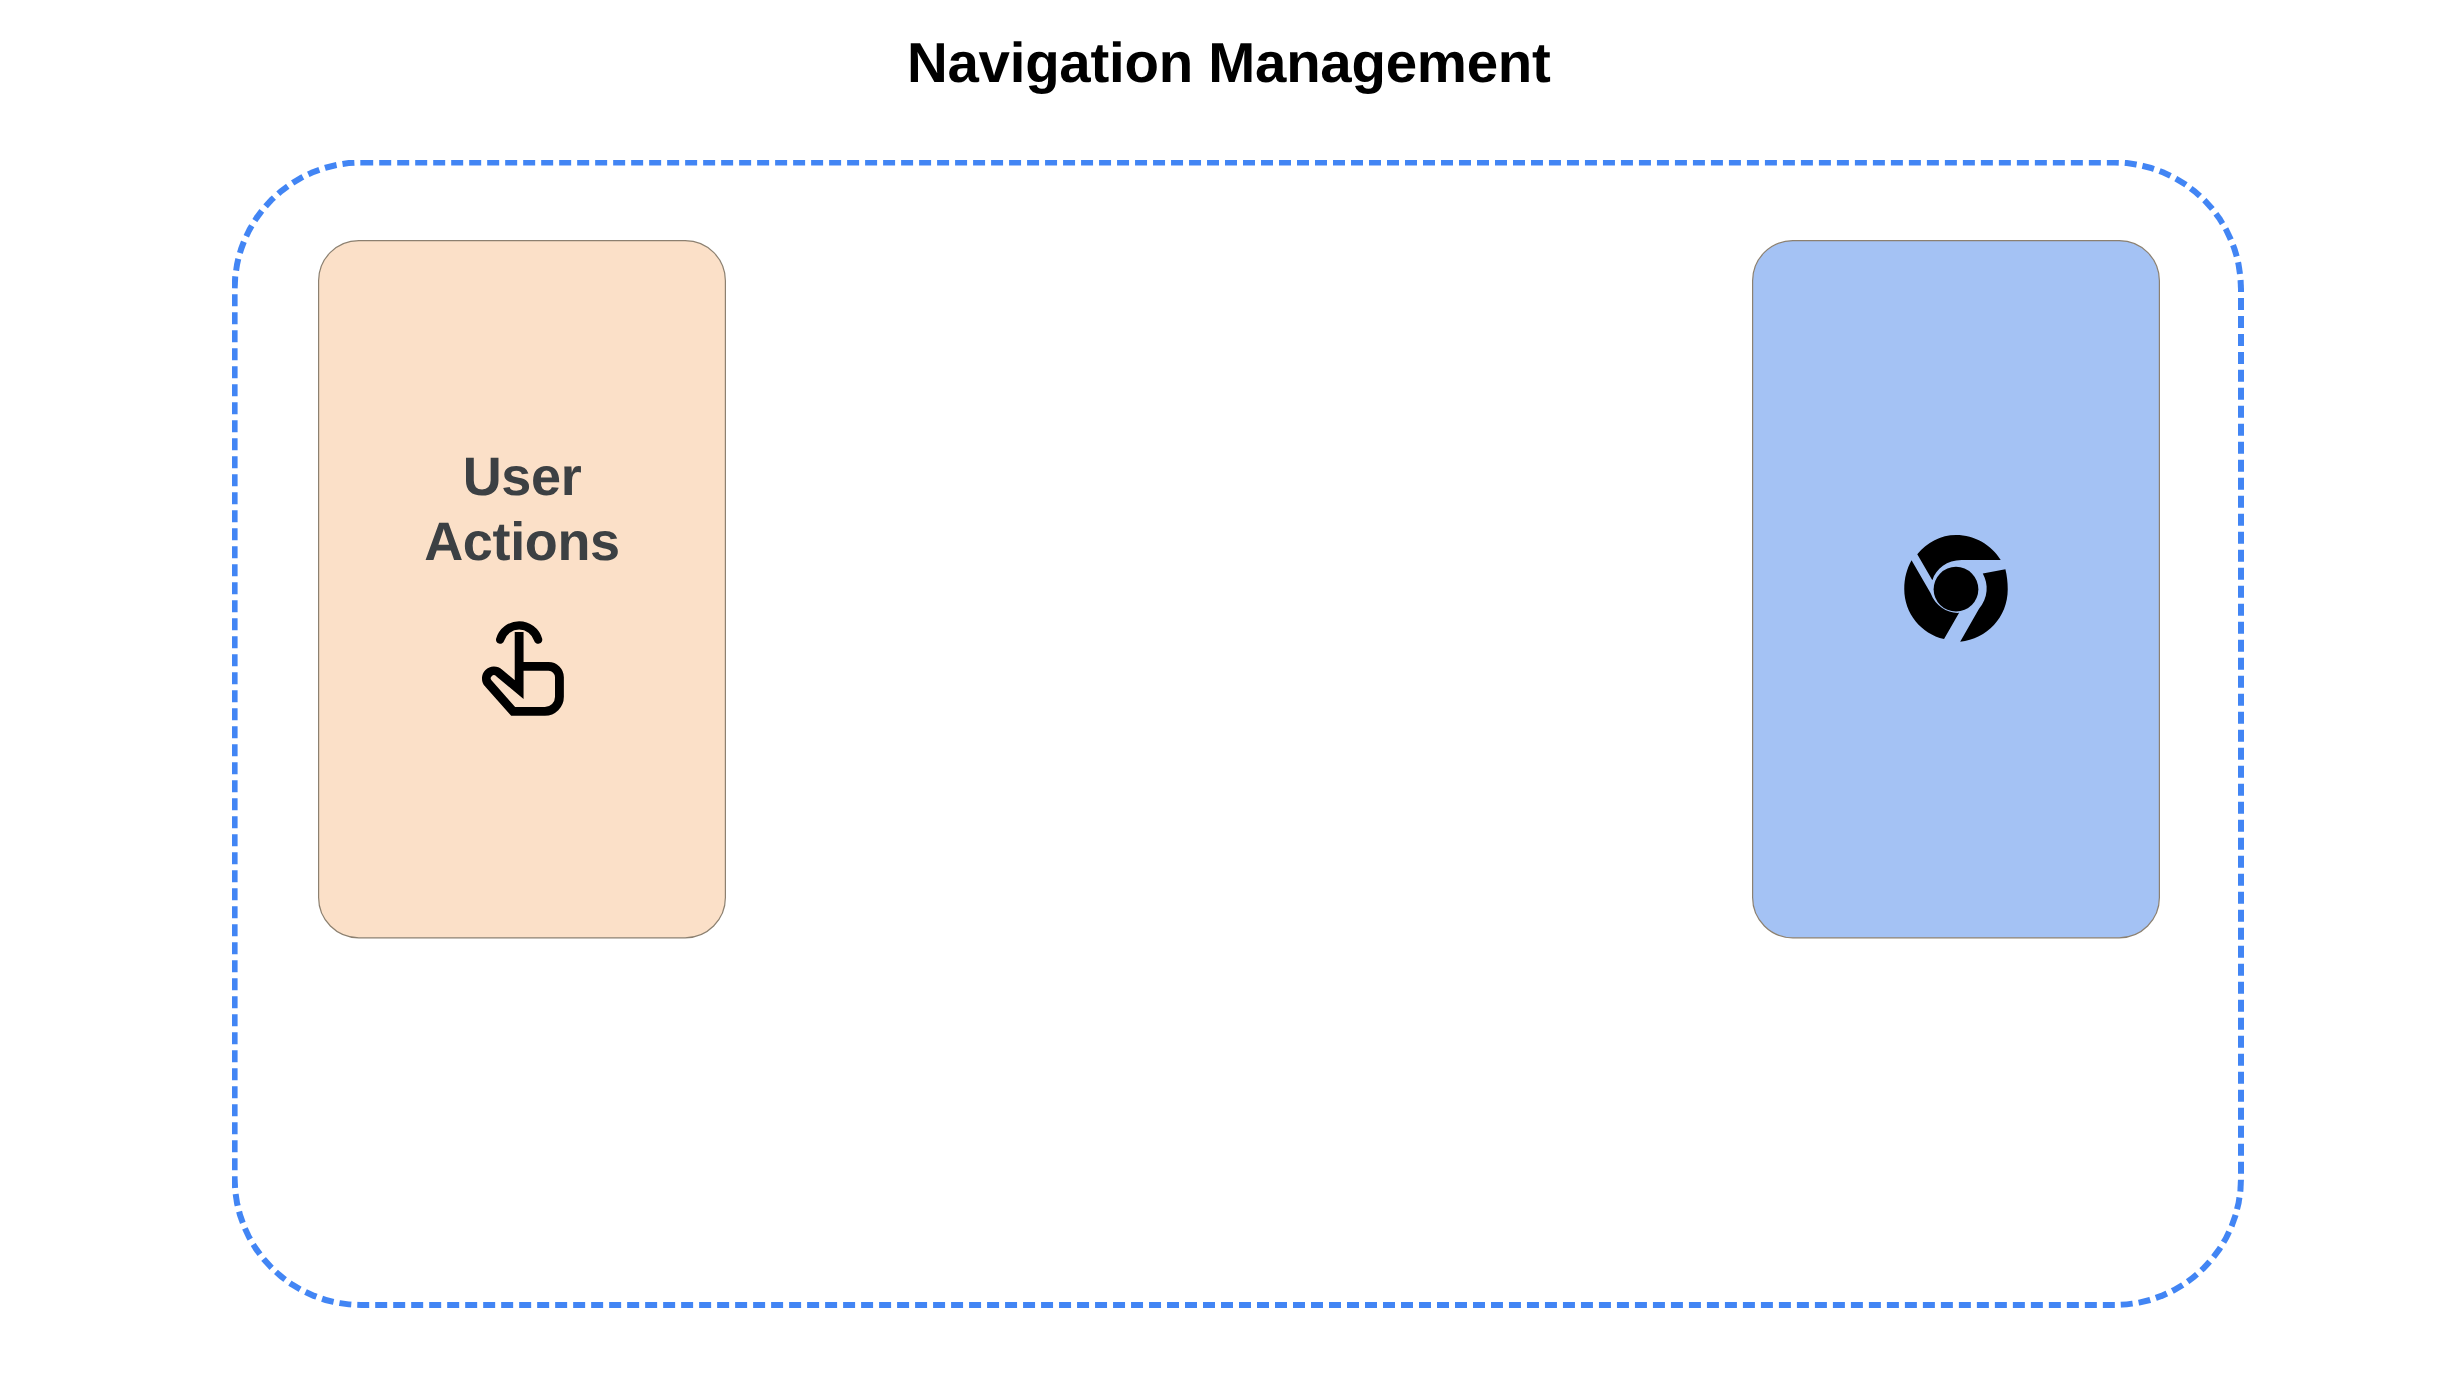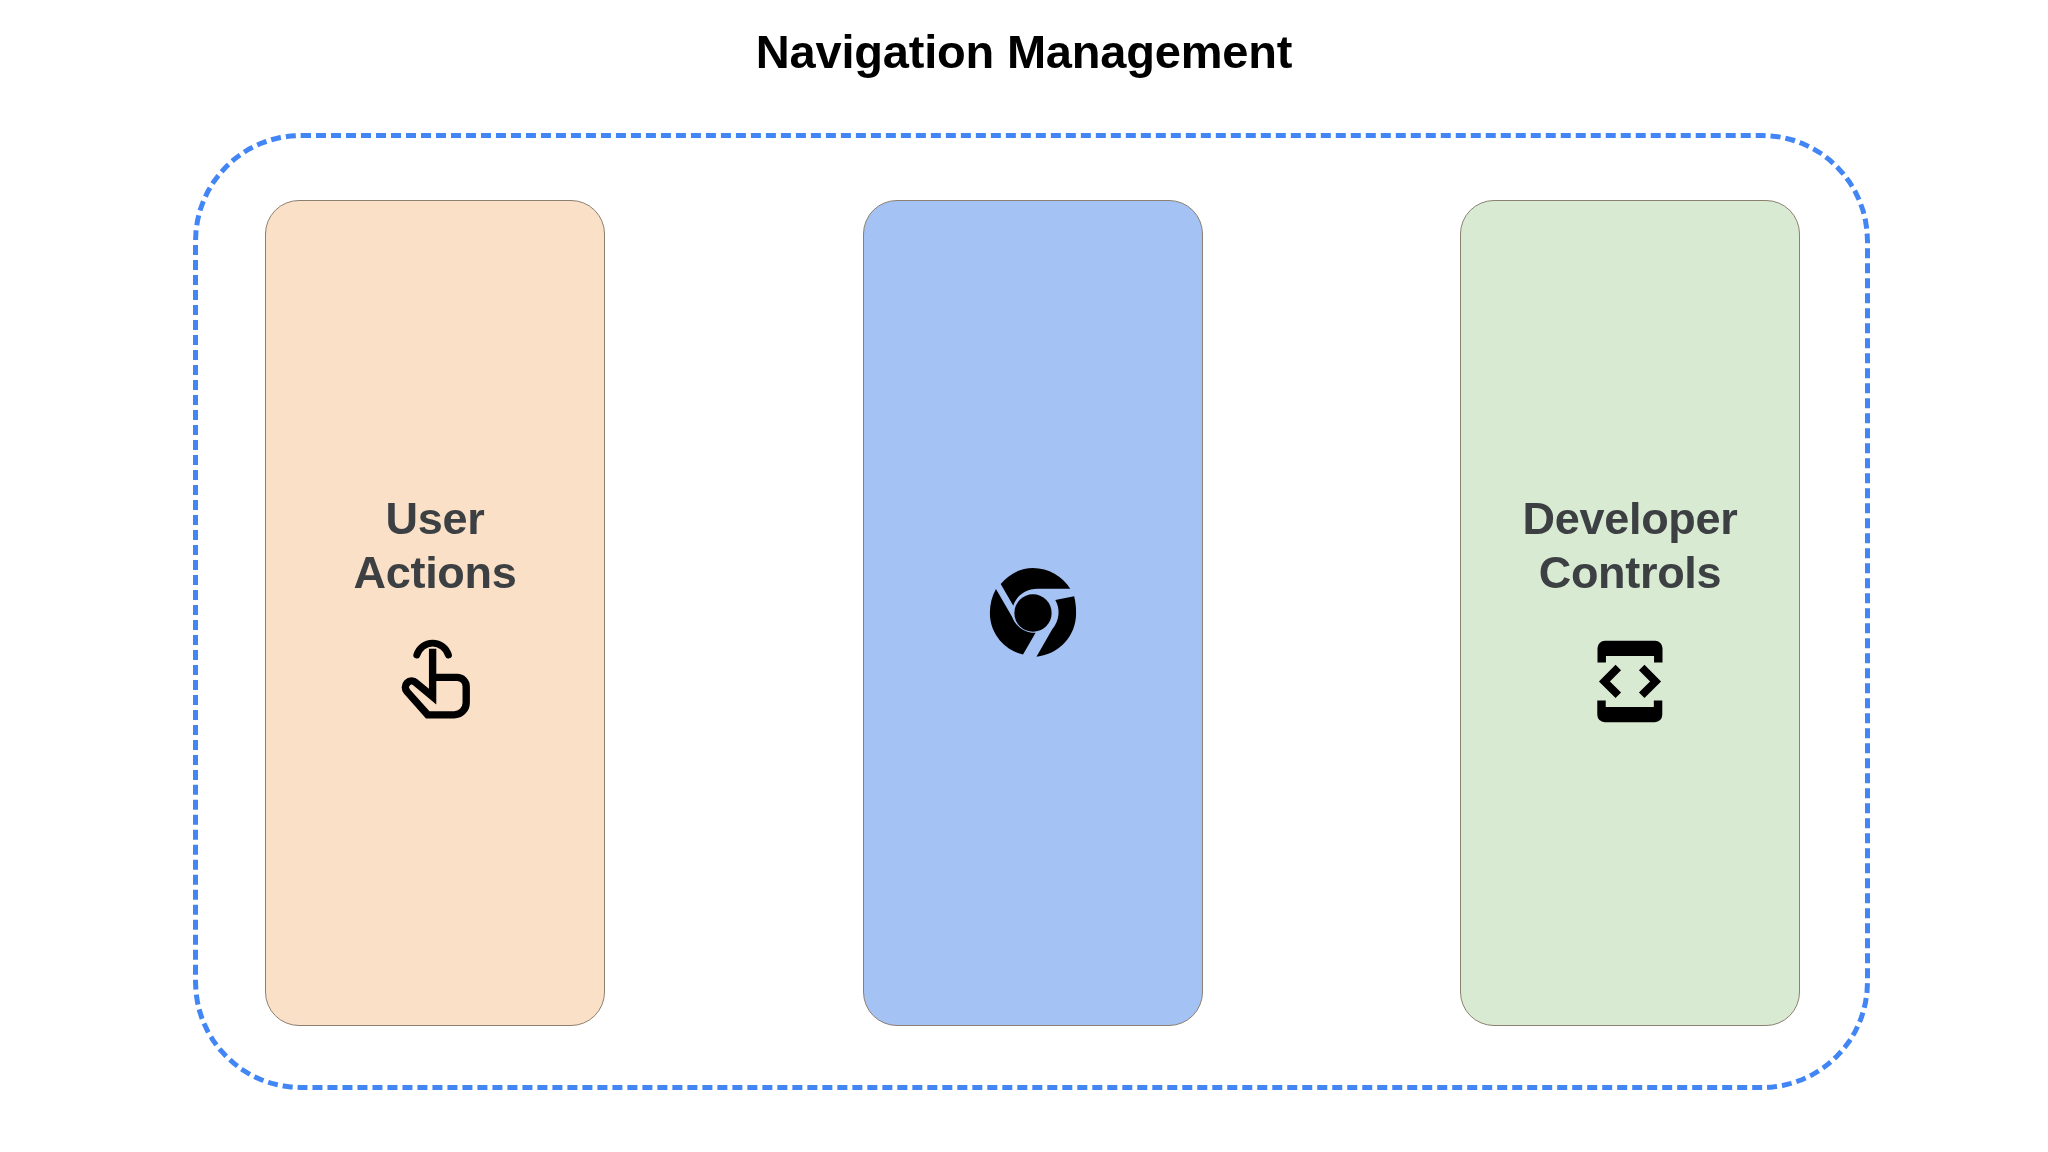--- a/index.html
+++ b/index.html
@@ -56,21 +56,21 @@
     width: 1535px;
     height: 826px;
     display: flex;
     justify-content: space-between;
     align-items: stretch;
   }
 
   .card {
     position: relative;
     width: 340px;
-    height: 826px;
+    height: 582px;
     box-sizing: border-box;
     border-radius: 34px;
     border: 1.5px solid #8c8070;
     display: flex;
     flex-direction: column;
     align-items: center;
     justify-content: flex-start;
   }
 
   .card-inner {
@@ -169,41 +169,15 @@
                        C36.4 27.4 36.6 22.1 34.3 18.0
                        L43.0 16.3 Z"></path>
 
               <circle cx="24" cy="24" r="8.6"></circle>
             </g>
           </svg>
         </div>
       </div>
     </div>
 
-    <div class="card" id="card-2" style="background: rgb(217, 234, 211); border-color: rgb(140, 128, 112);">
-      <div class="card-inner">
-        <div class="card-title" style="color: rgb(60, 64, 67);">Developer
-Controls</div>
-        <div class="card-icon">
-          <svg viewBox="0 0 48 48" aria-hidden="true">
-            <g fill="#000000">
-
-              <path d="M12.4 5.2 h23.2 a3.4 3.4 0 0 1 3.4 3.4 v6.6 h-3.9 v-3.0
-                       h-22.2 v3.0 h-3.9 v-6.6 a3.4 3.4 0 0 1 3.4 -3.4 z
-                       M13.0 8.1 h22.0 v2.3 h-22.0 z"></path>
-
-              <path d="M8.9 32.8 h3.9 v3.0 h22.2 v-3.0 h3.9 v6.6
-                       a3.4 3.4 0 0 1 -3.4 3.4 h-23.2 a3.4 3.4 0 0 1 -3.4 -3.4 z
-                       M13.0 37.6 h22.0 v2.3 h-22.0 z"></path>
-            </g>
-            <g fill="none" stroke="#000000" stroke-width="3.6" stroke-linecap="butt" stroke-linejoin="miter">
-
-              <path d="M18.6 17.6 L12.2 24.0 L18.6 30.4"></path>
-
-              <path d="M29.4 17.6 L35.8 24.0 L29.4 30.4"></path>
-            </g>
-          </svg>
-        </div>
-      </div>
-    </div>
 
   </div>
 </div>
 
 </body></html>

